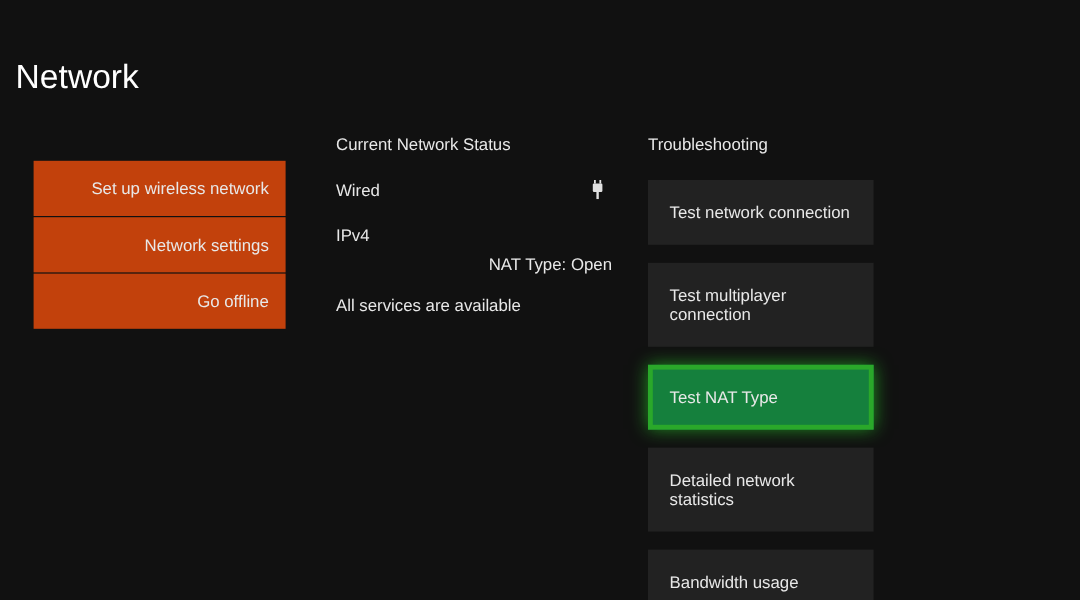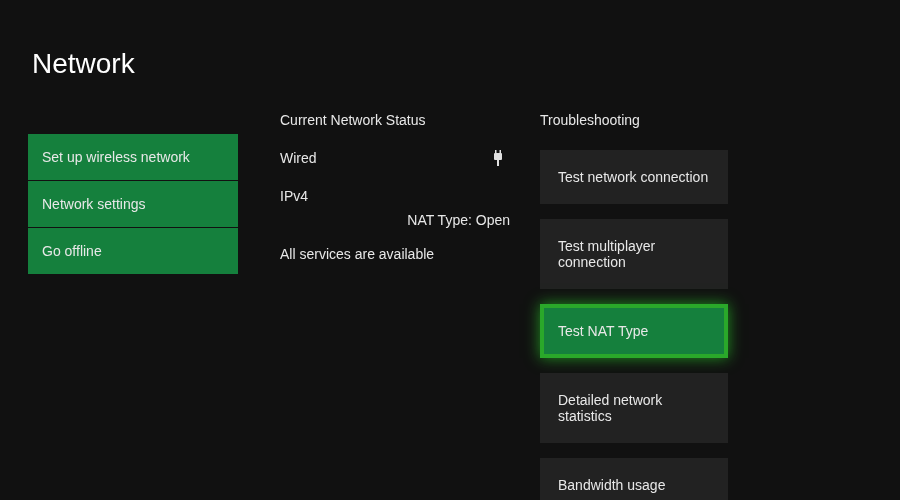--- a/index.html
+++ b/index.html
@@ -12,40 +12,41 @@
       height: 500px;
       background-color: #111111;
       color: #e0e0e0;
       font-family: 'Segoe UI', Arial, sans-serif;
       overflow: hidden;
     }
     .page-title {
       font-size: 28px;
       font-weight: 300;
       color: #ffffff;
-      padding: 48px 0 0 32px;
+      padding: 48px 0 0 13px;
     }
     .content-area {
       display: flex;
       padding: 32px 0 0 28px;
       gap: 30px;
     }
     .left-column {
       width: 210px;
       display: flex;
       flex-direction: column;
       gap: 1px;
       margin-top: 22px;
     }
     .menu-item {
-      background-color: #15803d;
+      background-color: #c2410c;
       padding: 15px 14px;
       font-size: 14px;
       color: #e8e8e8;
       cursor: pointer;
+      text-align: right;
     }
     .middle-column {
       width: 230px;
       padding-top: 0;
       margin-left: 12px;
     }
     .section-header {
       font-size: 14px;
       color: #e8e8e8;
       margin-bottom: 22px;

